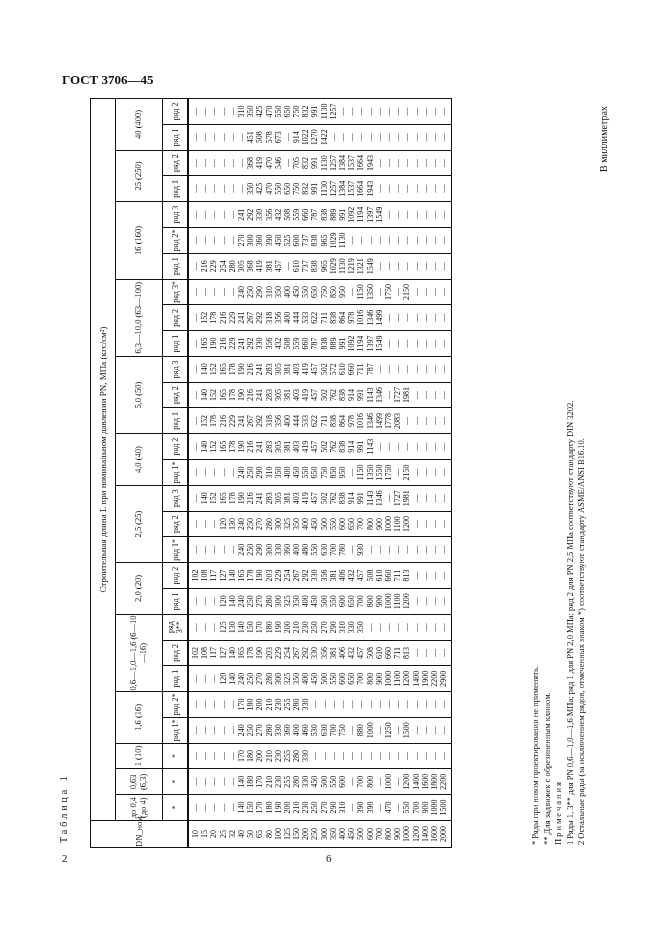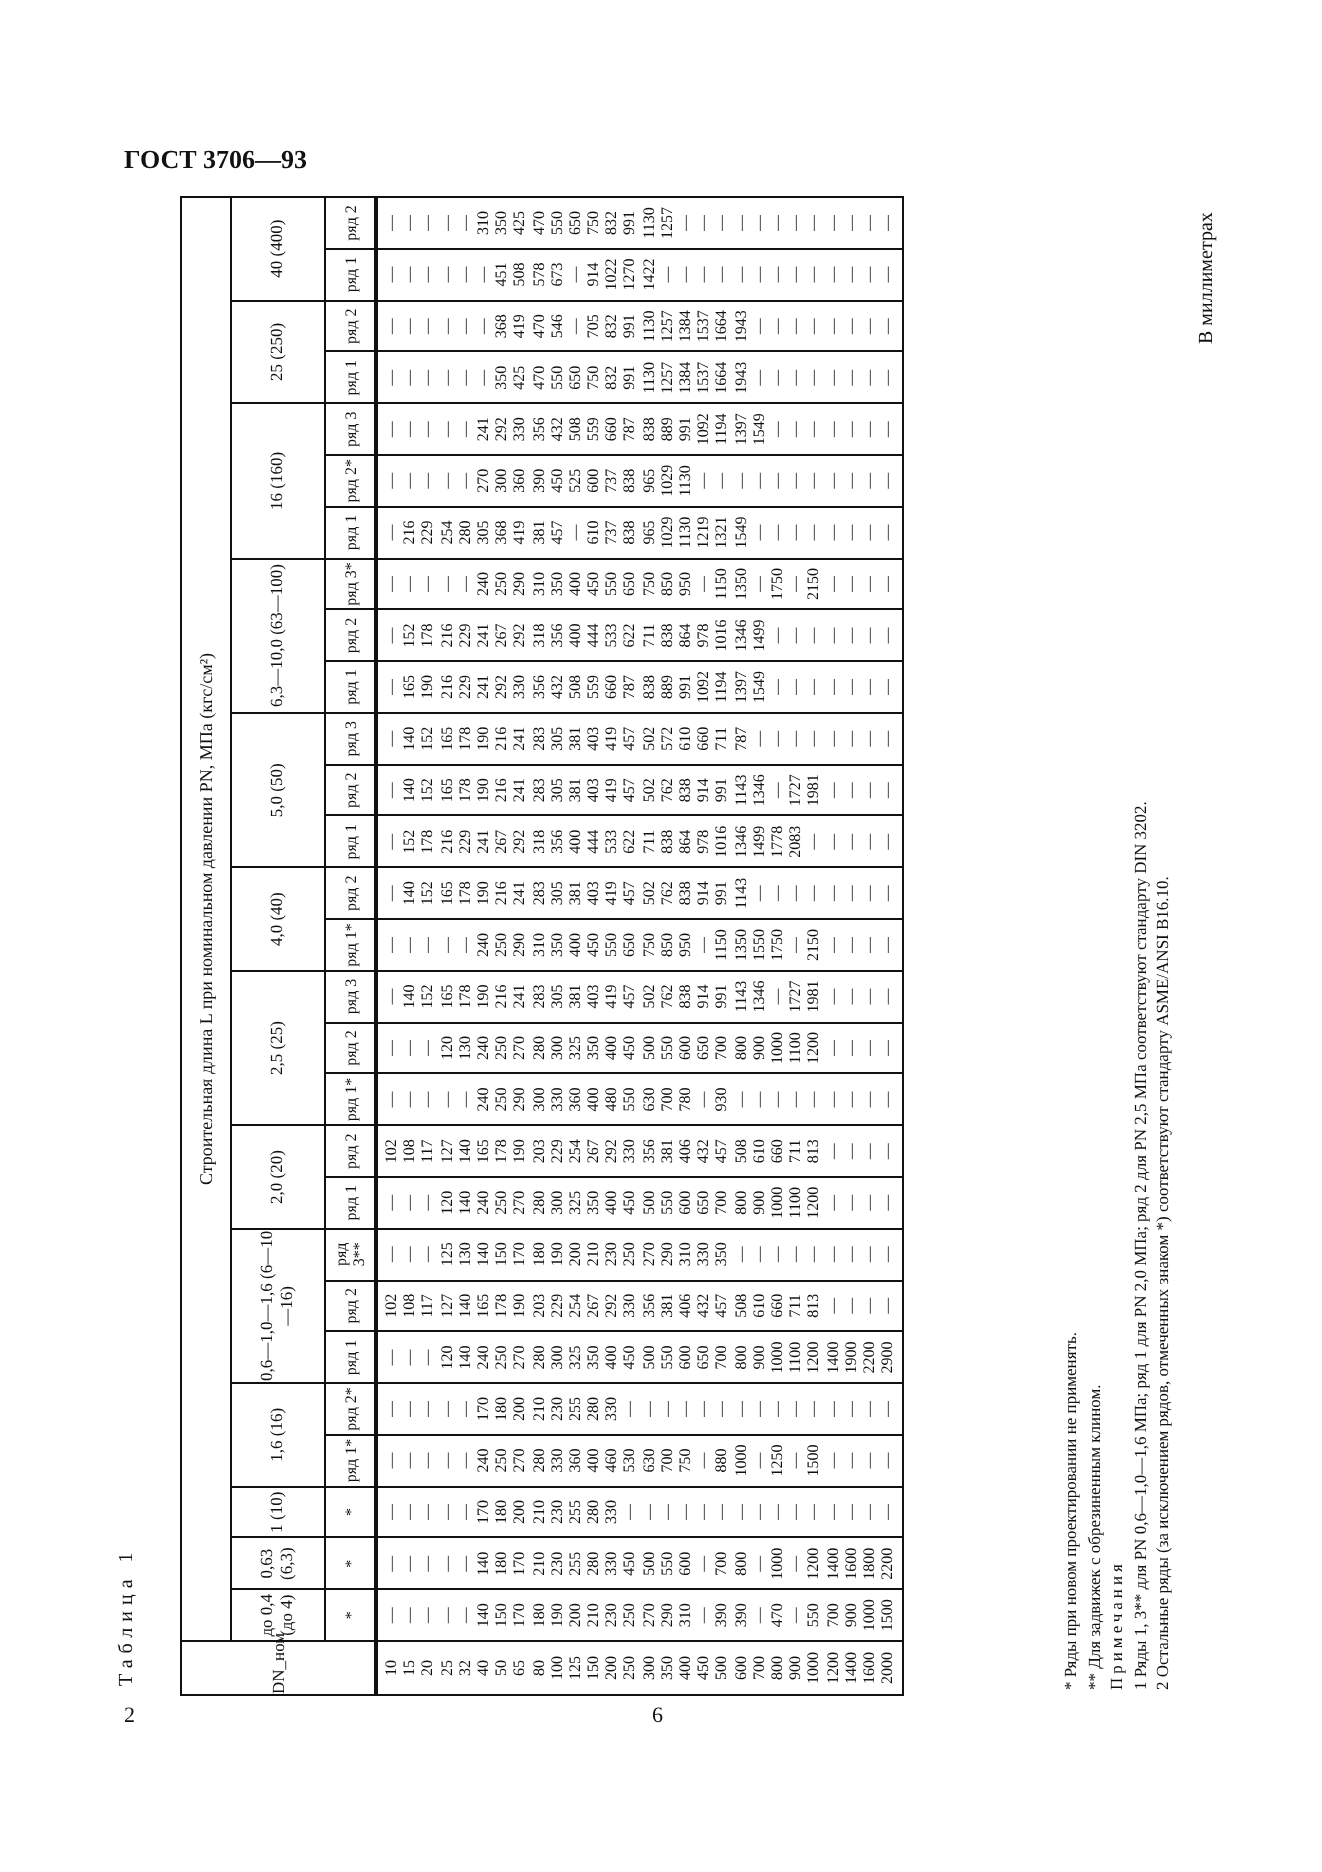--- a/index.html
+++ b/index.html
@@ -23,21 +23,21 @@
   table.gost .body-cell { vertical-align:top; padding-top:2px; line-height:9.5px; font-size:8px; height:260px; border-top:2.5px double #111; }
   .col-vals div { height:9.2px; }
   .footnotes { position:absolute; left:530px; top:845px; width:740px; height:100px;
                transform-origin:0 0; transform:rotate(-90deg); font-size:8.5px; line-height:11.5px; }
   .footnotes div { white-space:nowrap; }
   .sp { letter-spacing:2px; }
 </style>
 </head>
 <body>
 
-<div class="doc-title">ГОСТ 3706—93</div>
+<div class="doc-title">ГОСТ 3706—45</div>
 
 <div class="rot table-caption">Таблица 1</div>
 <div class="rot units" style="left:598px; top:172px;">В миллиметрах</div>
 
 <div class="table-wrap">
   <table class="gost">
     <thead>
       <tr>
         <th class="dn-head" rowspan="3">DN_ном</th>
         <th id="main-header" class="hdr-main" colspan="28">Строительная длина L при номинальном давлении PN, МПа (кгс/см²)</th>

